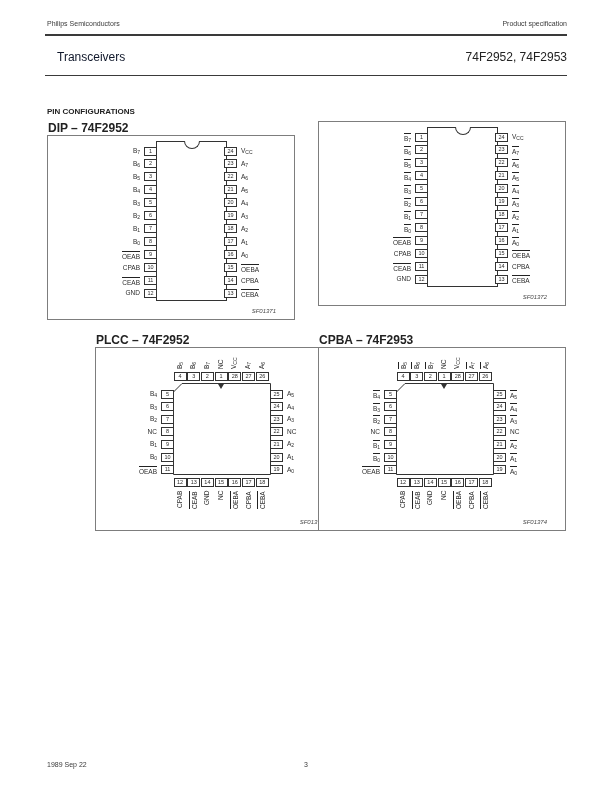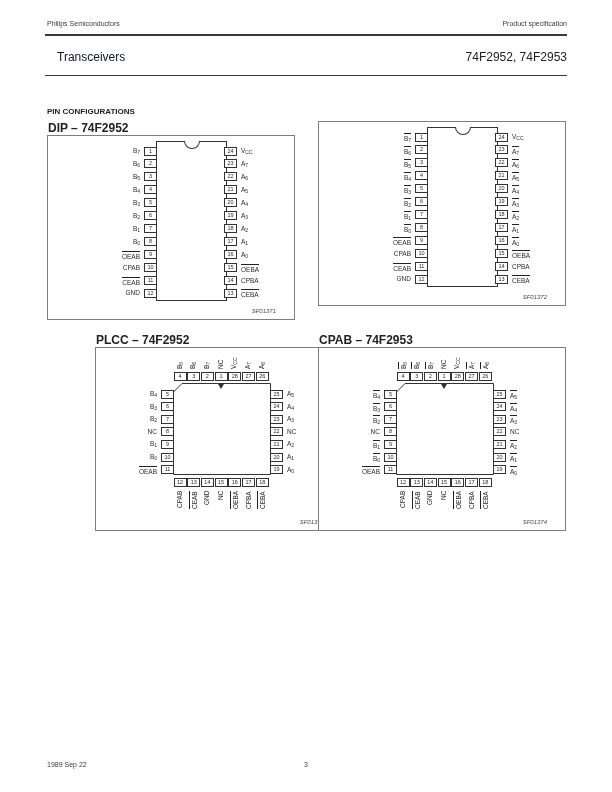--- a/index.html
+++ b/index.html
@@ -224,21 +224,21 @@
         <div class="pinbox" style="left: 159.7px; top: 130px;">18</div>
         <span class="rlab" style="transform-origin: 0px 0px; transform: rotate(-90deg); left: 161.2px; top: 161px;"><span class="pl ov">CEBA</span></span>
         <div class="pinbox" style="left: 65px; top: 117.1px;">11</div>
         <div class="plab-row" style="left: 0px; top: 117.6px; width: 61px; text-align: right;"><span class="pl ov">OEAB</span></div>
         <div class="pinbox" style="left: 174px; top: 117.1px;">19</div>
         <div class="plab-row" style="left: 191px; top: 117.6px; width: 52px; text-align: left;"><span class="pl">A<span class="sb">0</span></span></div>
       </div>
   </div>
 
   <div class="figure" style="left:318px;top:333px;">
-    <div class="fig-title">CPAB – 74F2953</div>
+    <div class="fig-title">CPBA – 74F2953</div>
     <div class="fig-box plcc">
       <span class="fig-code">SF01374</span>
     <svg width="98" height="92" style="position: absolute; left: 77px; top: 35px; overflow: visible;">
           <polygon points="9,0.5 97.5,0.5 97.5,91.5 0.5,91.5 0.5,9" fill="#ffffff" stroke="#333" stroke-width="1"></polygon>
           <polygon points="45,1 51,1 48,6" fill="#333"></polygon>
         </svg>
         <div class="pinbox" style="left: 77.5px; top: 24px;">4</div>
         <span class="rlab" style="transform-origin: 0px 0px; transform: rotate(-90deg); left: 78.5px; top: 21px;"><span class="pl ov">B<span class="sb">5</span></span></span>
         <div class="pinbox" style="left: 77.5px; top: 130px;">12</div>
         <span class="rlab" style="transform-origin: 0px 0px; transform: rotate(-90deg); left: 80px; top: 160px;"><span class="pl">CPAB</span></span>

